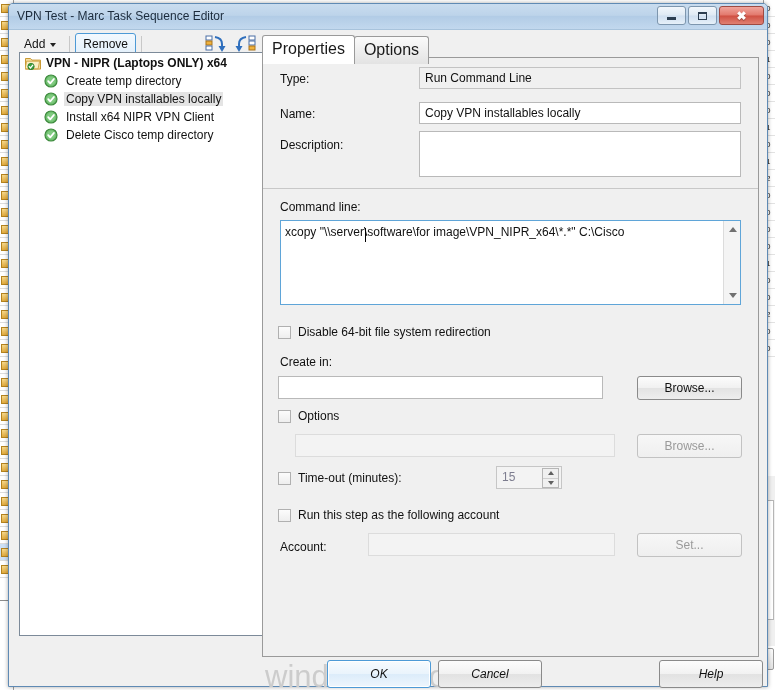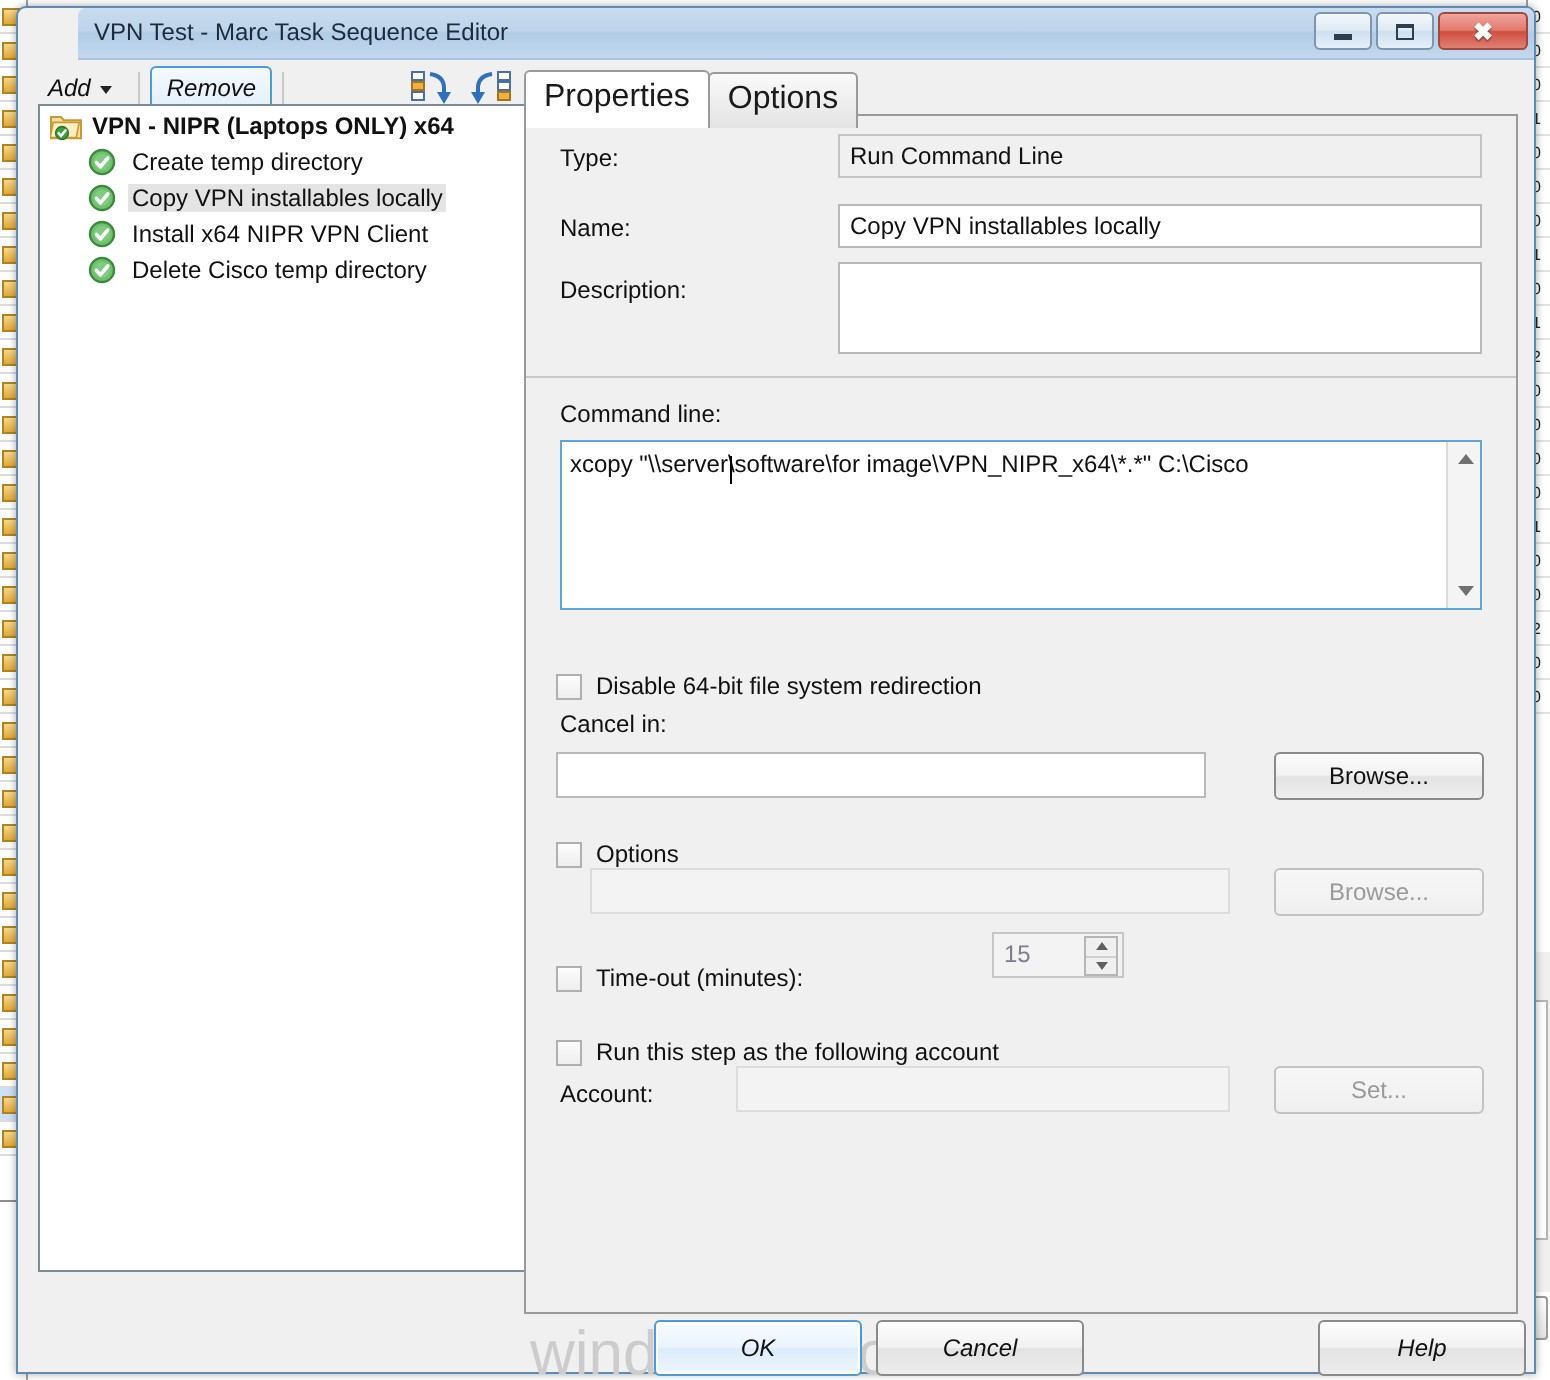--- a/index.html
+++ b/index.html
@@ -87,21 +87,20 @@
     background: #f0f0f0;
     box-shadow: 0 0 4px rgba(0,0,0,0.35);
   }
   #titlebar {
     position: relative;
     height: 26px;
     background: linear-gradient(to bottom, #c9dcef 0%, #bdd4ea 45%, #b2cce6 50%, #c2d8ee 100%);
     border-radius: 4px 4px 0 0;
     border-bottom: 1px solid #a8c3dc;
     padding-left: 8px;
-    margin-left: 30px;
   }
   #title-text {
     line-height: 25px;
     font-size: 12px;
     color: #1b2b3c;
     white-space: nowrap;
   }
   #wincontrols {
     position: absolute; right: 3px; top: 2px;
     display: flex; gap: 2px;
@@ -126,21 +125,20 @@
     text-shadow: 0 1px 1px rgba(0,0,0,.35);
   }
 
   
   #toolbar {
     position: relative;
     height: 28px;
     background: #f0f0f0;
     display: flex; align-items: center;
     padding-left: 7px;
-    font-style: italic;
   }
   .tb-btn {
     font-size: 12px; color: #111;
     padding: 3px 7px;
     border: 1px solid transparent;
     border-radius: 2px;
     background: transparent;
     display: flex; align-items: center; gap: 5px;
     white-space: nowrap;
   }
@@ -291,21 +289,20 @@
   .tri-dn {
     width: 0; height: 0;
     border-left: 4px solid transparent; border-right: 4px solid transparent;
     border-top: 5px solid #707070;
   }
   .cb-row {
     position: absolute;
     display: flex; align-items: center; gap: 7px;
     font-size: 12px; color: #111;
     white-space: nowrap;
-    margin-top: 11px;
   }
   .cbox {
     width: 13px; height: 13px;
     border: 1px solid #b0b0b0;
     background: linear-gradient(to bottom, #fcfcfc, #eeeeee);
     flex: 0 0 auto;
   }
   .btn {
     position: absolute;
     height: 24px;
@@ -659,21 +656,21 @@
           </div>
       </div>
     </div>
     <div id="cmd-caret"></div>
 
     <div class="cb-row" style="left:15px; top:267px;">
       <span class="cbox"></span>
       <span>Disable 64-bit file system redirection</span>
     </div>
 
-    <div class="field-label" style="left:17px; top:297px;">Cancel in:</div>
+    <div class="field-label" style="left:17px; top:297px;">Create in:</div>
     <div class="tx-input" style="left:15px; top:318px; width:325px; height:23px;"></div>
     <div class="btn" style="left:374px; top:318px; width:105px;">
       <span>Browse...</span>
     </div>
 
     <div class="cb-row" style="left:15px; top:351px;">
       <span class="cbox"></span>
       <span>Options</span>
     </div>
     <div class="tx-input disabled" style="left:32px; top:376px; width:320px; height:23px;"></div>

